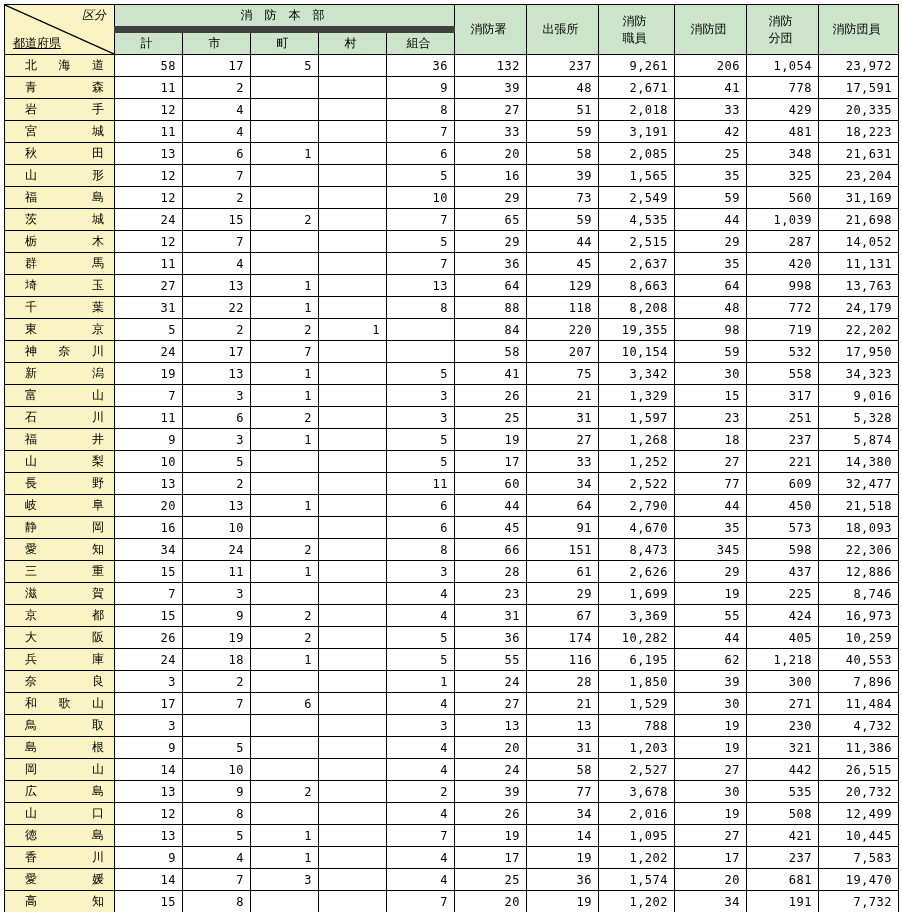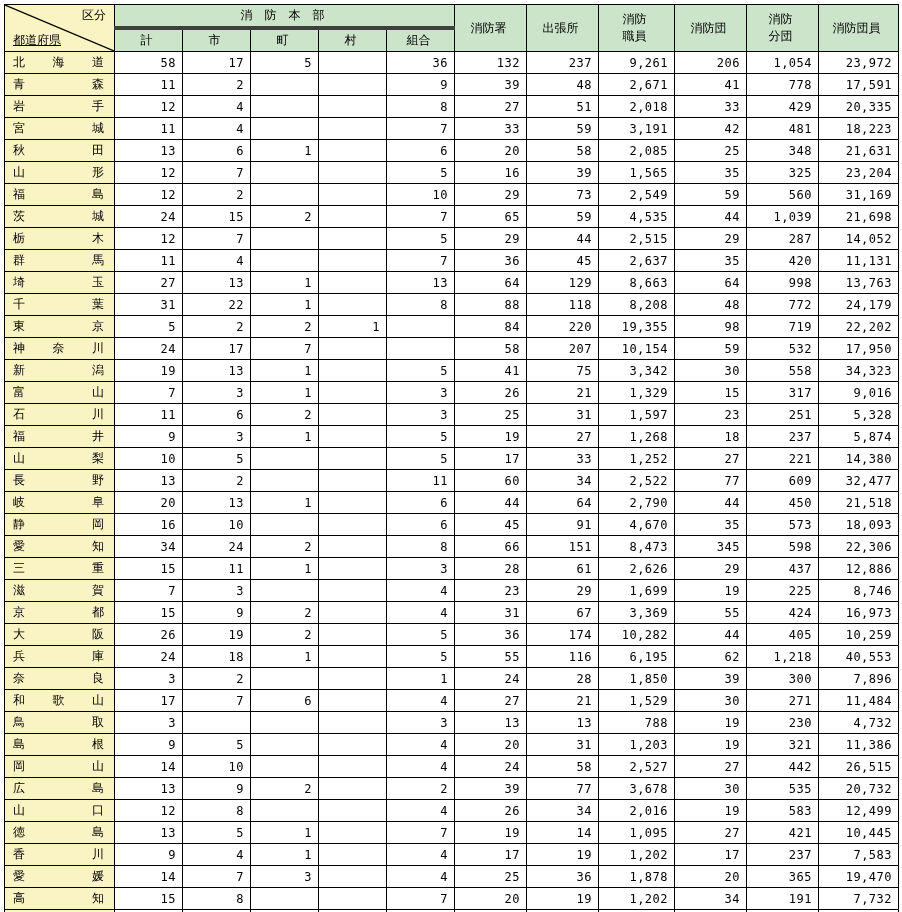--- a/index.html
+++ b/index.html
@@ -25,41 +25,41 @@
   }
   th {
     font-weight: normal;
     text-align: center;
   }
   .hdr-green { background: #cce4ca; }
   .pref-cell {
     background: #faf3c3;
     text-align-last: justify;
     text-align: justify;
-    padding-left: 8px;
+    padding-left: 20px;
     padding-right: 10px;
   }
   .num { text-align: right; font-variant-numeric: tabular-nums; letter-spacing: 0.5px; }
   .group-last td { border-bottom: 1.5px solid #000; }
   .group-last th.pref-cell { border-bottom: 1.5px solid #000; }
   table { border-top: 1.5px solid #000; border-left: 1.5px solid #000; border-right: 1.5px solid #000; border-bottom: 1.5px solid #000; }
   thead tr th { border-bottom: 1.5px solid #000; }
   .corner {
     position: relative;
     background: #faf3c3;
   }
   .corner .diag {
     position: absolute;
     left: 0; top: 0;
     width: 100%; height: 100%;
     pointer-events: none;
   }
   .corner .top-label {
     position: absolute;
-    top: 2px; right: 8px;
+    top: 2px; right: 8px; font-style: italic;
   }
   .corner .bottom-label {
     position: absolute;
     bottom: 2px; left: 8px; text-decoration: underline;
   }
 </style>
 </head>
 <body>
 
 <table>
@@ -79,21 +79,21 @@
   </colgroup>
   <thead>
     <tr>
       <th rowspan="2" class="corner">
         <svg class="diag" viewBox="0 0 110 36" preserveAspectRatio="none">
             <line x1="0" y1="0" x2="110" y2="36" stroke="#000" stroke-width="1"></line>
           </svg>
         <span class="top-label">区分</span>
         <span class="bottom-label">都道府県</span>
       </th>
-      <th colspan="5" class="hdr-green" style="border-bottom:4px solid #404040">消　防　本　部</th>
+      <th colspan="5" class="hdr-green" style="border-bottom:7px solid #404040">消　防　本　部</th>
       <th rowspan="2" class="hdr-green">消防署</th>
       <th rowspan="2" class="hdr-green">出張所</th>
       <th rowspan="2" class="hdr-green">
         <div>消防</div>
           <div>職員</div>
       </th>
       <th rowspan="2" class="hdr-green">消防団</th>
       <th rowspan="2" class="hdr-green">
         <div>消防</div>
           <div>分団</div>
@@ -589,21 +589,21 @@
         <th class="pref-cell">山　　　口</th>
         <td class="num">12</td>
         <td class="num">8</td>
         <td class="num"></td>
         <td class="num"></td>
         <td class="num">4</td>
         <td class="num">26</td>
         <td class="num">34</td>
         <td class="num">2,016</td>
         <td class="num">19</td>
-        <td class="num">583</td>
+        <td class="num">508</td>
         <td class="num">12,499</td>
       </tr>
       <tr>
         <th class="pref-cell">徳　　　島</th>
         <td class="num">13</td>
         <td class="num">5</td>
         <td class="num">1</td>
         <td class="num"></td>
         <td class="num">7</td>
         <td class="num">19</td>
@@ -629,23 +629,23 @@
       </tr>
       <tr>
         <th class="pref-cell">愛　　　媛</th>
         <td class="num">14</td>
         <td class="num">7</td>
         <td class="num">3</td>
         <td class="num"></td>
         <td class="num">4</td>
         <td class="num">25</td>
         <td class="num">36</td>
-        <td class="num">1,878</td>
+        <td class="num">1,574</td>
         <td class="num">20</td>
-        <td class="num">365</td>
+        <td class="num">681</td>
         <td class="num">19,470</td>
       </tr>
       <tr class="group-last">
         <th class="pref-cell">高　　　知</th>
         <td class="num">15</td>
         <td class="num">8</td>
         <td class="num"></td>
         <td class="num"></td>
         <td class="num">7</td>
         <td class="num">20</td>

